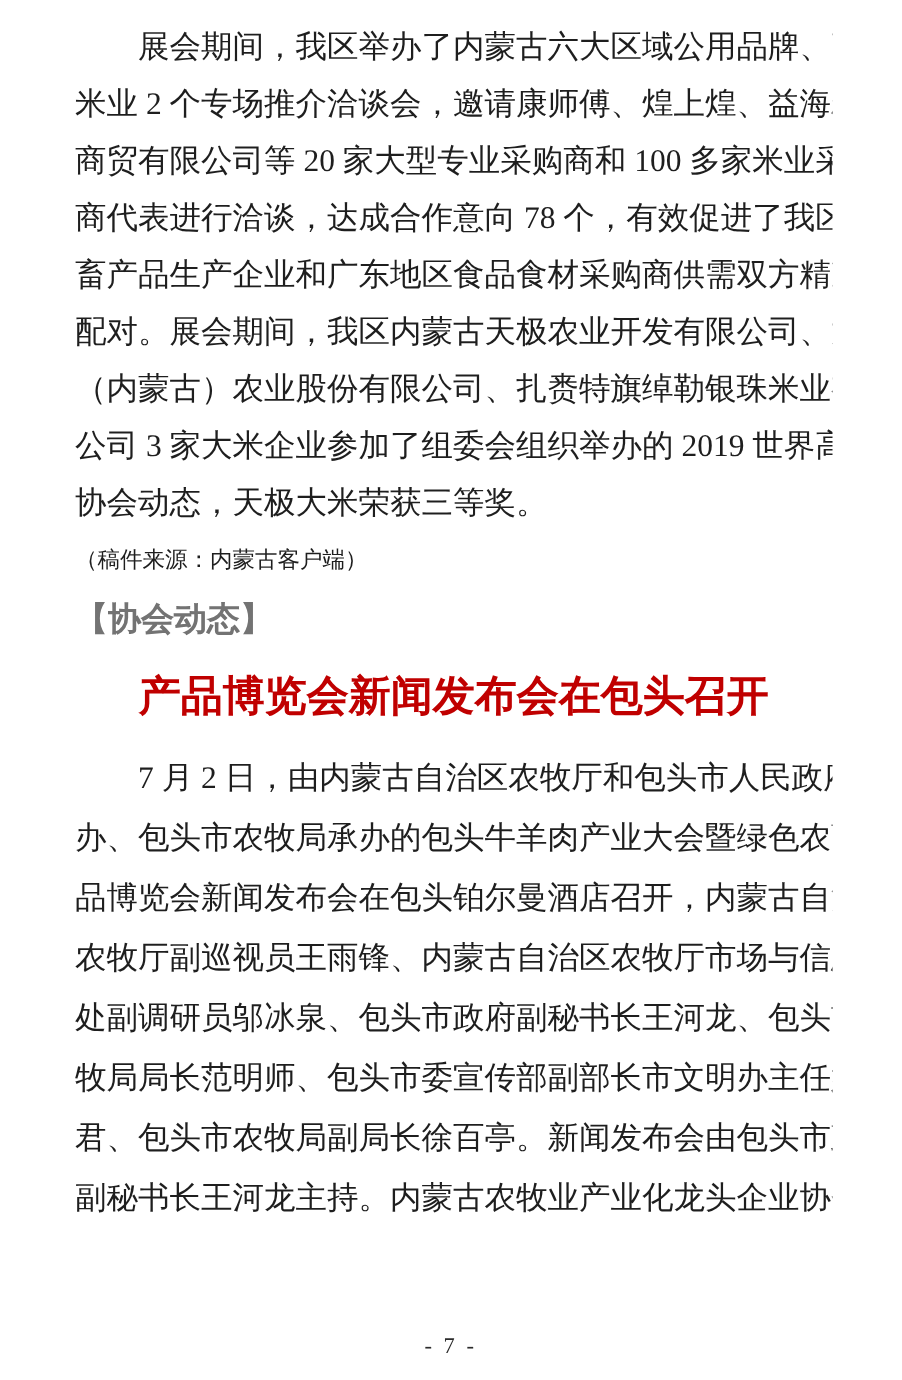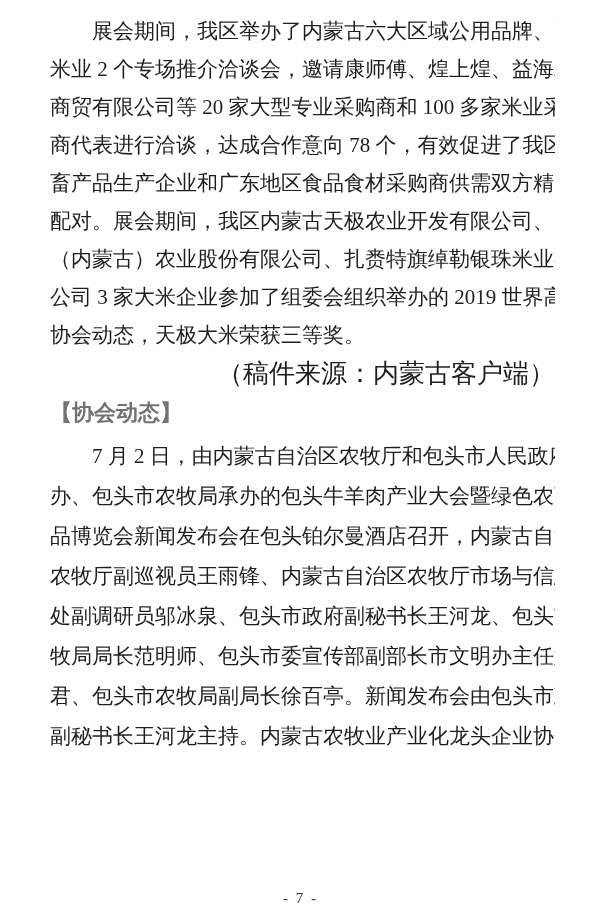--- a/index.html
+++ b/index.html
@@ -24,23 +24,22 @@
     white-space: nowrap;
     overflow: hidden;
   }
   .para .line:first-child { text-indent: 42px; }
   
   .para-closed .line:last-child { text-align: left; text-align-last: left; }
   
   .para-open .line { line-height: 40px; }
 
   .source {
-    font-size: 26px;
+    font-size: 15px;
     line-height: 36px;
-    text-align: right;
     margin-top: 2px;
   }
 
   .section-header {
     font-family: "Liberation Sans", "DejaVu Sans", sans-serif;
     font-size: 22px;
     font-weight: 600;
     line-height: 30px;
     margin-top: 6px;
     color: #737373;
@@ -83,20 +82,21 @@
       <div class="line">（内蒙古）农业股份有限公司、扎赉特旗绰勒银珠米业有限</div>
       <div class="line">公司 3 家大米企业参加了组委会组织举办的 2019 世界高端</div>
       <div class="line">协会动态，天极大米荣获三等奖。</div>
     </section>
 
   <div class="source">（稿件来源：内蒙古客户端）</div>
 
   <h2 class="section-header">【协会动态】</h2>
 
   <h1 class="title">
+      <div class="line">产品博览会新闻发布会在包头召开</div>
     </h1>
 
   <section class="para para-open para2">
       <div class="line">7 月 2 日，由内蒙古自治区农牧厅和包头市人民政府主</div>
       <div class="line">办、包头市农牧局承办的包头牛羊肉产业大会暨绿色农畜产</div>
       <div class="line">品博览会新闻发布会在包头铂尔曼酒店召开，内蒙古自治区</div>
       <div class="line">农牧厅副巡视员王雨锋、内蒙古自治区农牧厅市场与信息化</div>
       <div class="line">处副调研员邬冰泉、包头市政府副秘书长王河龙、包头市农</div>
       <div class="line">牧局局长范明师、包头市委宣传部副部长市文明办主任姚凤</div>
       <div class="line">君、包头市农牧局副局长徐百亭。新闻发布会由包头市政府</div>

